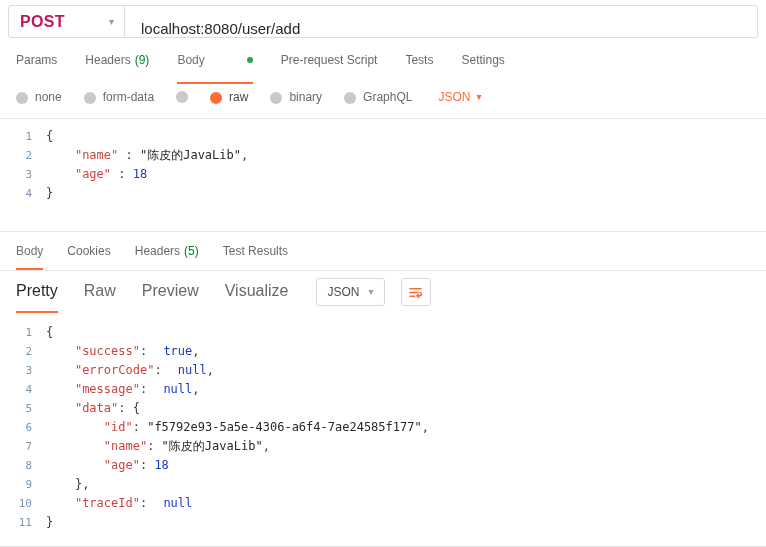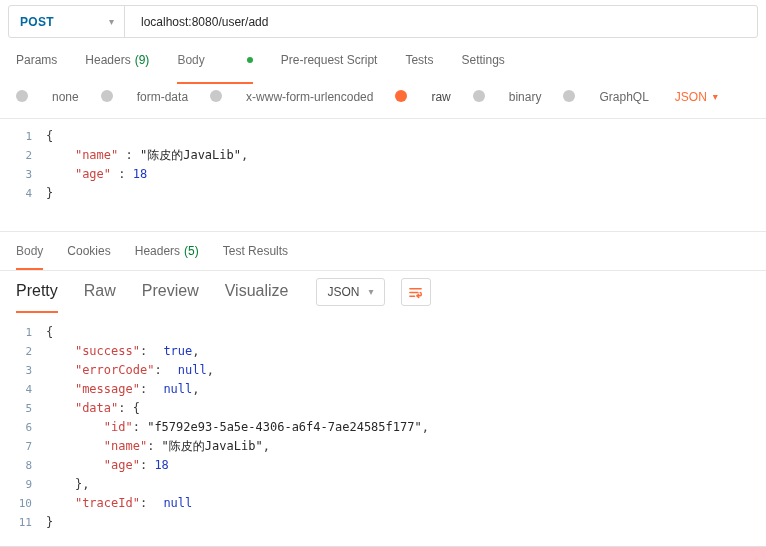--- a/index.html
+++ b/index.html
@@ -22,23 +22,23 @@
     background: #fff;
   }
   .method-select {
     width: 116px;
     display: flex;
     align-items: center;
     padding: 0 10px 0 11px;
     border-right: 1px solid #dcdcdc;
     cursor: pointer;
   }
-  .method-label { font-size: 12px; font-weight: 600; color: #0369a1; letter-spacing: .3px; }
+  .method-label { font-size: 16px; font-weight: 600; color: #be185d; letter-spacing: .3px; }
   .chev { margin-left: auto; color: #9a9a9a; font-size: 10px; line-height: 1; }
-  .url-field { flex: 1; display: flex; align-items: center; padding: 0 16px; font-size: 12px; color: #282828; }
+  .url-field { flex: 1; display: flex; align-items: flex-end; padding: 0 16px; font-size: 15px; color: #282828; }
 
   
   .req-tabs {
     display: flex;
     align-items: stretch;
     gap: 28px;
     padding: 0 16px;
     height: 46px;
   }
   .tab {
@@ -54,21 +54,21 @@
   .count { color: #007f31; margin-left: 4px; }
   .green-dot { width: 6px; height: 6px; border-radius: 50%; background: #29a847; margin-left: 6px; display: inline-block; }
 
   
   .mode-row {
     display: flex;
     align-items: center;
     gap: 22px;
     padding: 6px 16px 14px 16px;
   }
-  .mode { display: flex; align-items: flex-start; gap: 24px; font-size: 12px; color: #696969; cursor: pointer; white-space: nowrap; }
+  .mode { display: flex; align-items: flex-end; gap: 7px; font-size: 12px; color: #696969; cursor: pointer; white-space: nowrap; }
   .radio { width: 12px; height: 12px; border-radius: 50%; background: #c9c9c9; flex: 0 0 auto; }
   .mode.selected .radio { background: #ff6c37; }
   .mode.selected { color: #494949; }
   .lang-select { display: flex; align-items: center; gap: 6px; font-size: 12px; color: #ff6c37; cursor: pointer; margin-left: 4px; }
   .lang-select .chev { color: #ff6c37; margin-left: 0; }
 
   .hr { height: 1px; background: #e8e8e8; }
 
   
   .editor {
@@ -191,21 +191,20 @@
     <label class="mode">
       <span class="radio"></span>
       <span>none</span>
     </label>
     <label class="mode">
       <span class="radio"></span>
       <span>form-data</span>
     </label>
     <label class="mode">
       <span class="radio"></span>
-      <span>x-www-form-urlencoded</span>
     </label>
     <label class="mode selected">
       <span class="radio"></span>
       <span>raw</span>
     </label>
     <label class="mode">
       <span class="radio"></span>
       <span>binary</span>
     </label>
     <label class="mode">

